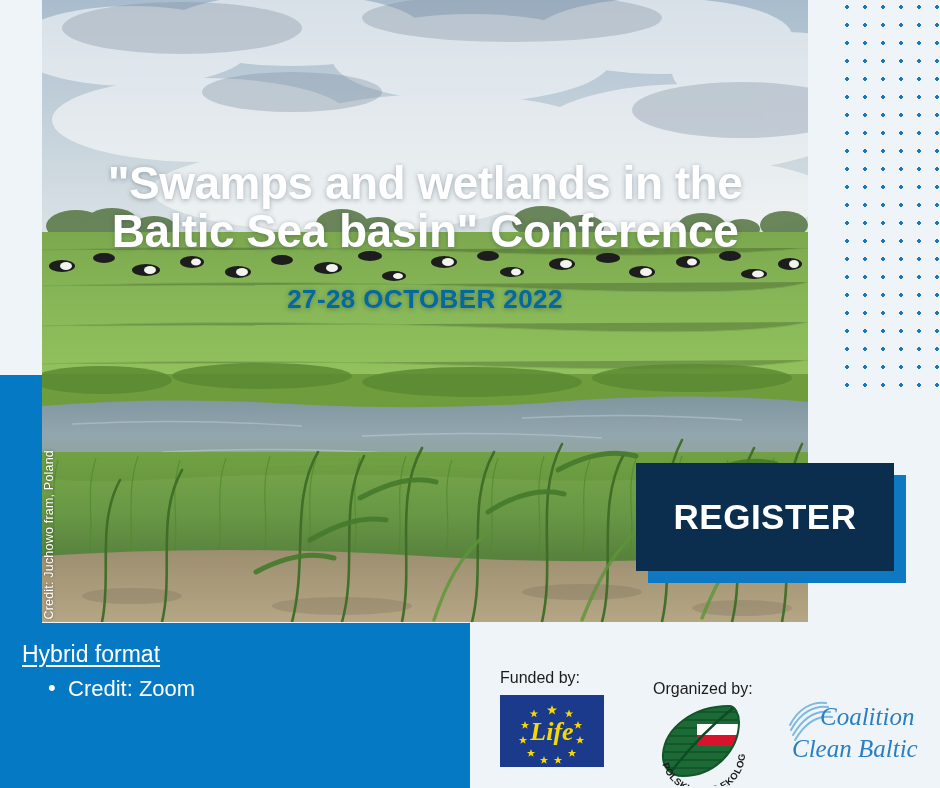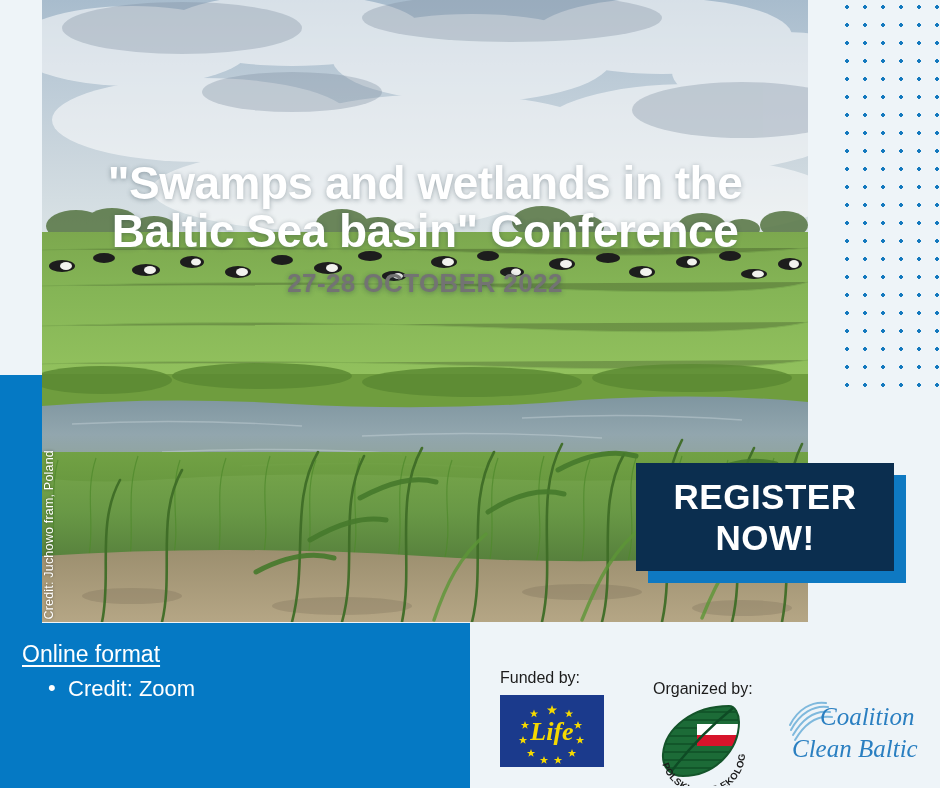--- a/index.html
+++ b/index.html
@@ -81,22 +81,22 @@
     margin: 0;
     color: #ffffff;
     font-size: 46px;
     font-weight: bold;
     line-height: 1.04;
     letter-spacing: -0.5px;
     text-shadow: 0 1px 5px rgba(40,60,70,0.40);
   }
   .headline .ln { display: block; }
   .headline-date {
-    margin: 12px 0 0 0;
-    color: #737373;
+    margin: 28px 0 0 0;
+    color: #0369a1;
     font-size: 26px;
     font-weight: bold;
     letter-spacing: 0.4px;
     text-shadow: 0 1px 5px rgba(40,60,70,0.45);
   }
 
   
   .register-wrap {
     position: absolute;
     left: 636px;
@@ -410,26 +410,25 @@
       <span class="ln">"Swamps and wetlands in the</span>
       <span class="ln">Baltic Sea basin" Conference</span>
     </h1>
     <p class="headline-date">27-28 OCTOBER 2022</p>
   </div>
 
   <div class="register-wrap">
     <div class="register-shadow"></div>
     <button class="register-btn">
       <span class="rl">REGISTER</span>
-      <span class="rl">NOW!</span>
     </button>
   </div>
 
   <div class="info-panel">
-    <div class="info-heading">Online format</div>
+    <div class="info-heading">Hybrid format</div>
     <ul class="info-list">
       <li>Credit: Zoom</li>
     </ul>
   </div>
 
   <div class="logo-strip">
 
     <div class="logo-group group-funded">
       <div class="logo-caption">Funded by:</div>
       <svg class="life-logo" viewBox="0 0 104 72">

